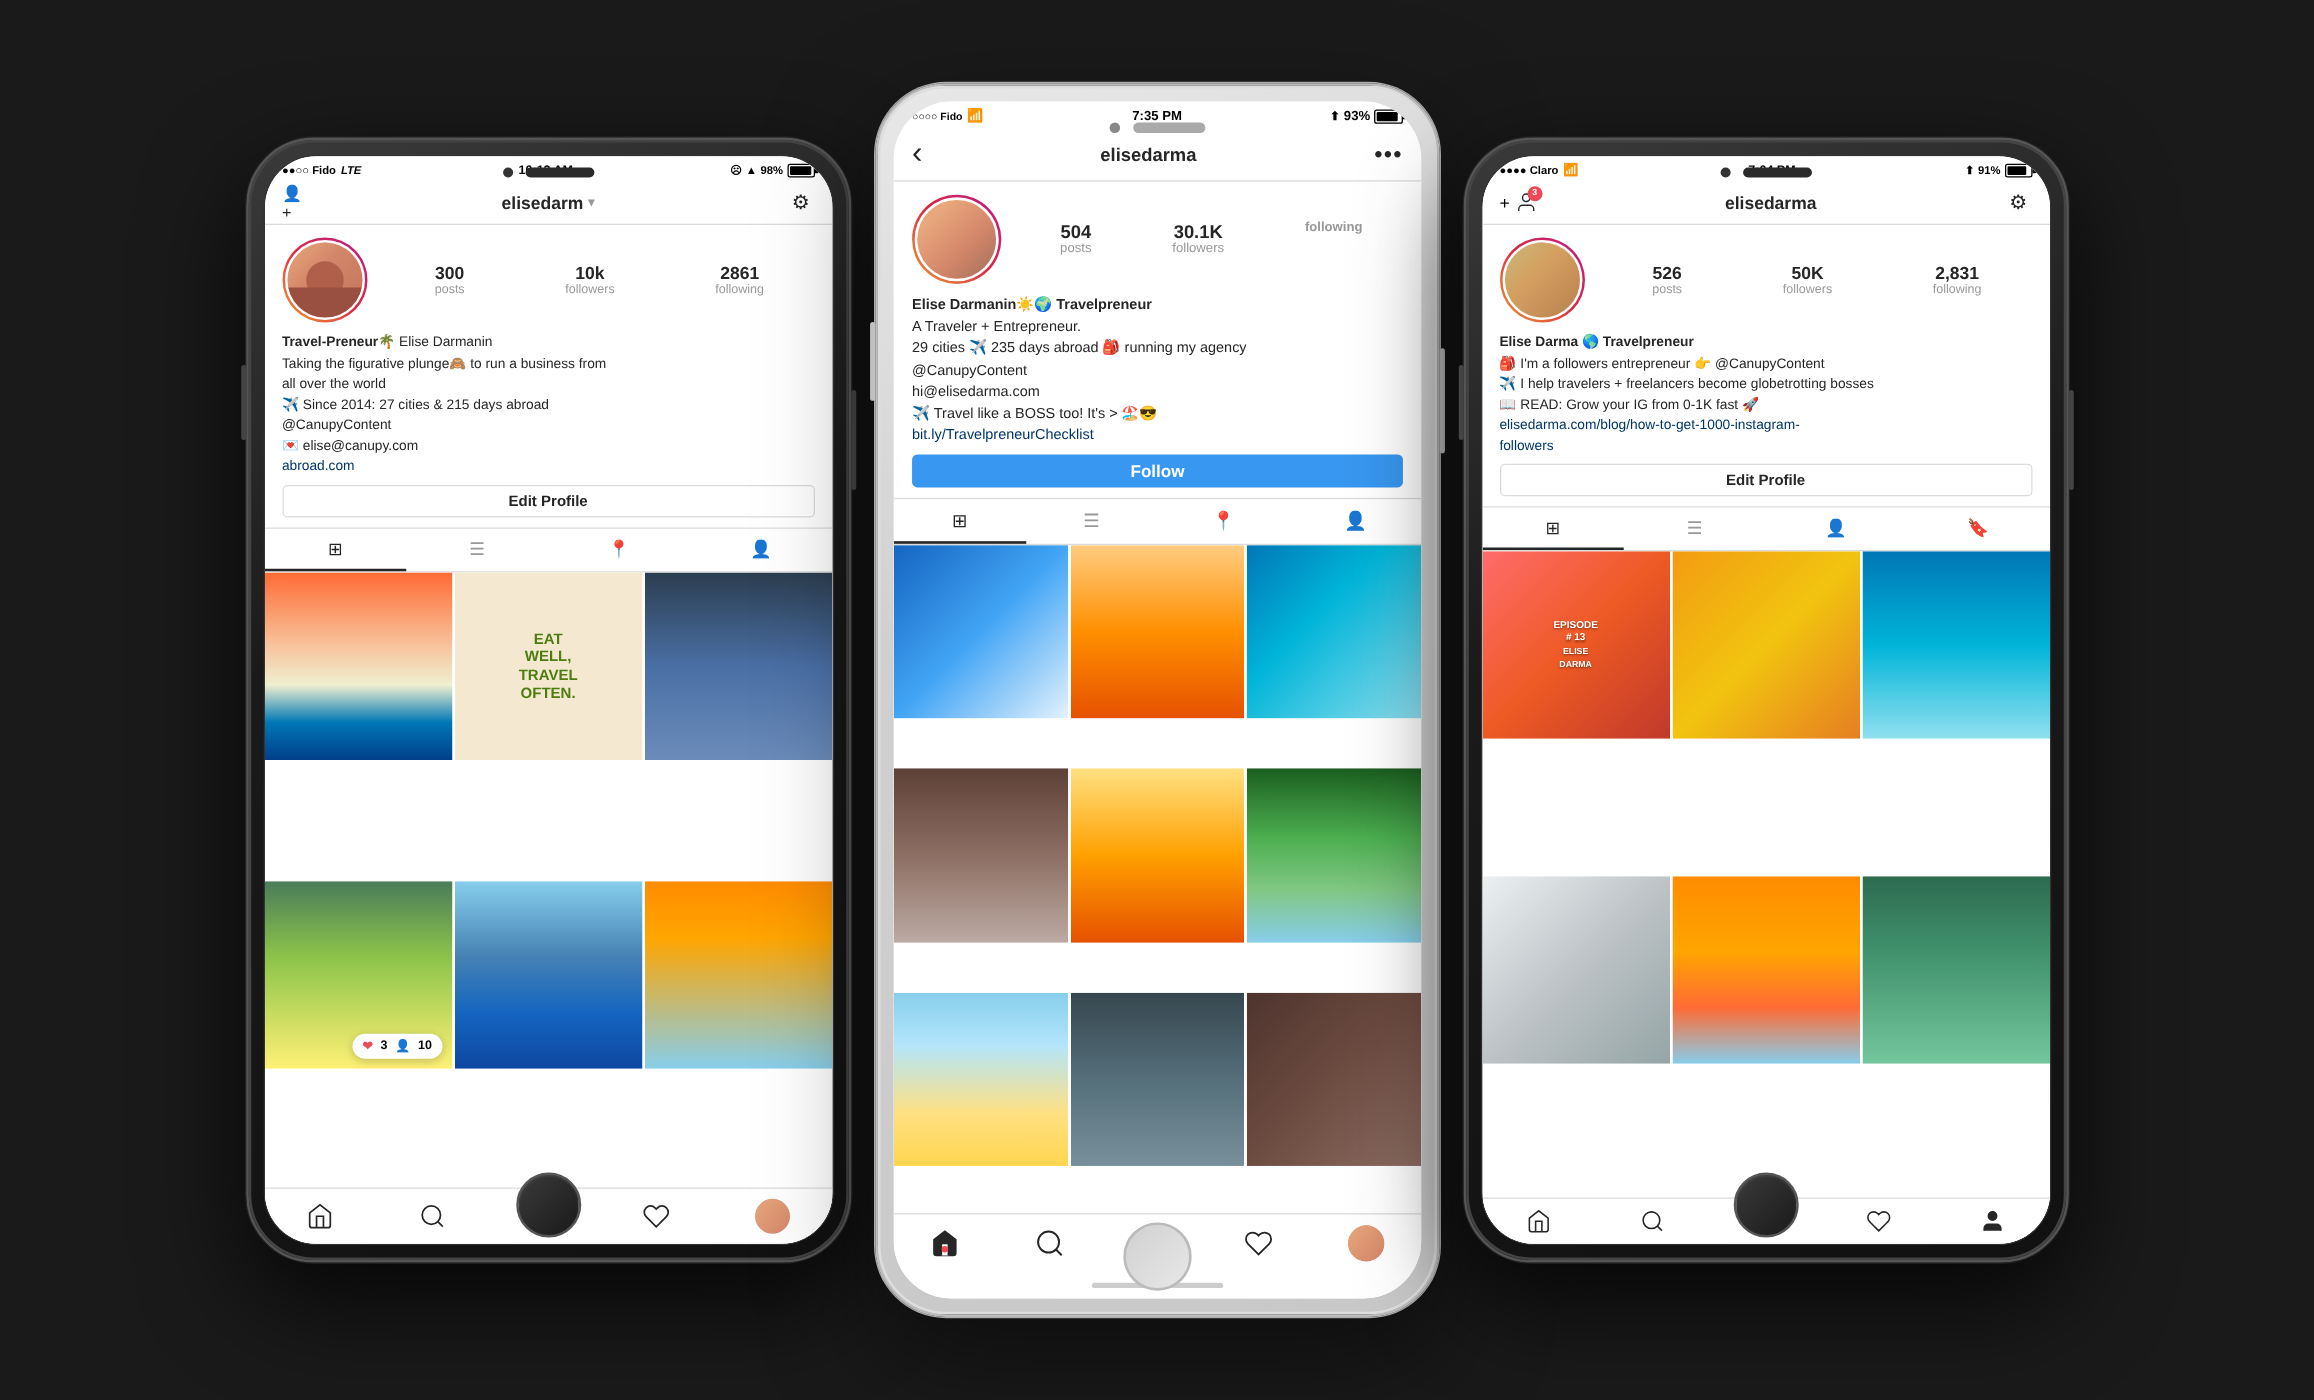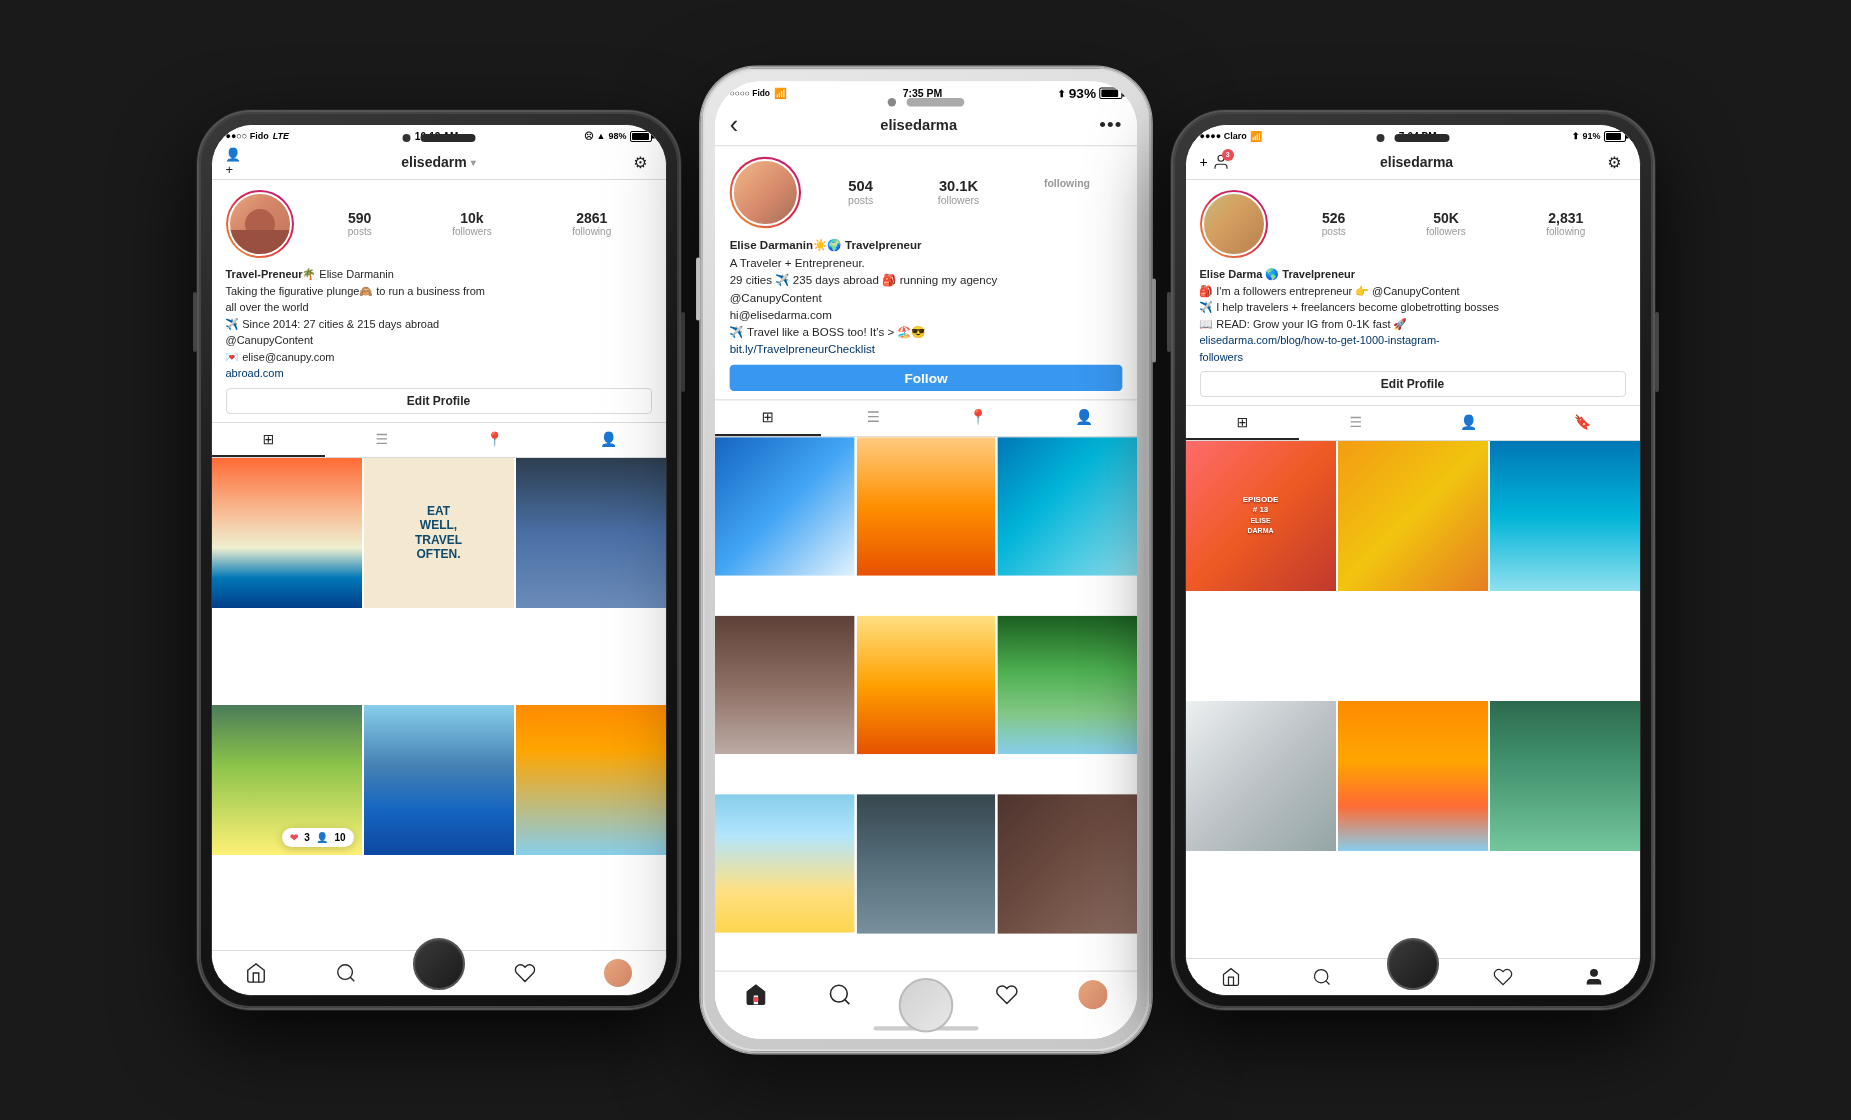--- a/index.html
+++ b/index.html
@@ -542,21 +542,21 @@
 
         <div class="profile-header">
           <div class="profile-top">
 
             <div class="avatar-ring">
               <div class="avatar-inner avatar-left"></div>
             </div>
 
             <div class="stats-row">
               <div class="stat-item">
-                <span class="stat-num">590</span>
+                <span class="stat-num">300</span>
                 <span class="stat-label">posts</span>
               </div>
               <div class="stat-item">
                 <span class="stat-num">10k</span>
                 <span class="stat-label">followers</span>
               </div>
               <div class="stat-item">
                 <span class="stat-num">2861</span>
                 <span class="stat-label">following</span>
               </div>
@@ -581,21 +581,21 @@
           <div class="grid-tab">☰</div>
           <div class="grid-tab">📍</div>
           <div class="grid-tab">👤</div>
         </div>
 
         <div class="photo-grid" style="flex:1;overflow:hidden;">
           <div class="photo-cell">
             <div class="photo-placeholder img-sunset"></div>
           </div>
           <div class="photo-cell">
-            <div class="photo-placeholder img-text" style="background:#f4e9d0;font-size:12px;font-weight:900;color:#0c4a6e;text-align:center;line-height:1.2;padding:4px;">EAT<br>WELL,<br>TRAVEL<br>OFTEN.</div>
+            <div class="photo-placeholder img-text" style="background:#f4e9d0;font-size:12px;font-weight:900;color:#4d7c0f;text-align:center;line-height:1.2;padding:4px;">EAT<br>WELL,<br>TRAVEL<br>OFTEN.</div>
           </div>
           <div class="photo-cell">
             <div class="photo-placeholder img-night-sky"></div>
           </div>
           <div class="photo-cell" style="position:relative;">
             <div class="photo-placeholder img-pineapple"></div>
             <div class="activity-badge">
               <span class="heart">❤</span>
               <span>3</span>
               <span>👤</span>
@@ -656,21 +656,21 @@
       <div class="ig-screen">
 
         <div class="status-bar">
           <div class="status-left">
             <span style="font-size:8px;">○○○○ Fido</span>
             <span style="font-size:10px;">📶</span>
           </div>
           <div style="font-size:10px;font-weight:700;">7:35 PM</div>
           <div class="status-right">
             <span style="font-size:9px;">⬆</span>
-            <span style="font-size:13px;">93%</span>
+            <span style="font-size:10px;">93%</span>
             <div class="battery">
               <div class="battery-fill" style="width:90%;"></div>
             </div>
           </div>
         </div>
 
         <div class="ig-nav">
           <div class="back-btn" style="font-size:24px;font-weight:300;">‹</div>
           <div class="username">
             <span>elisedarma</span>

